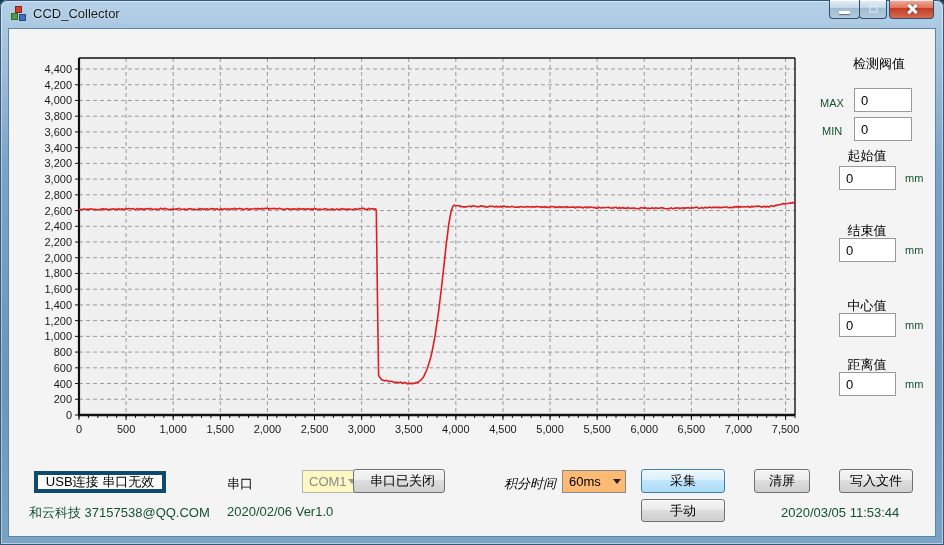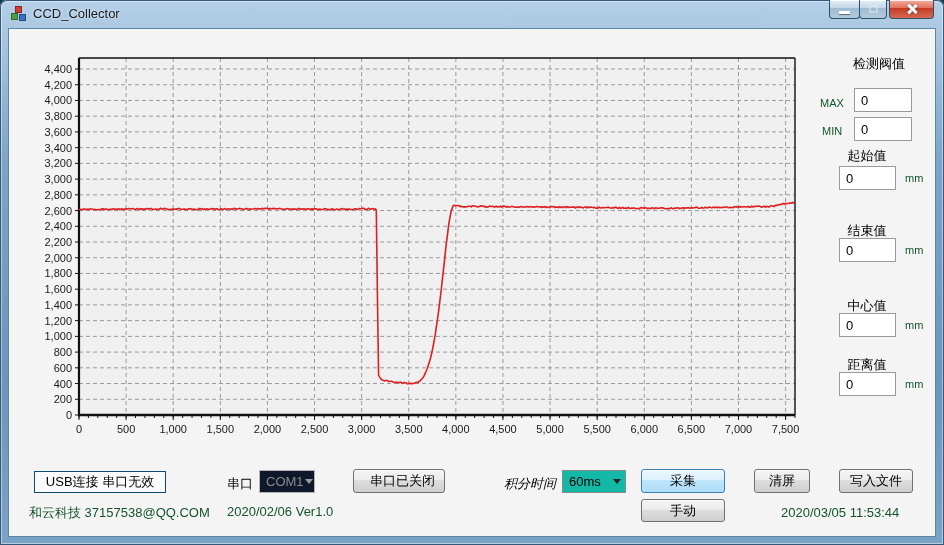--- a/index.html
+++ b/index.html
@@ -35,31 +35,31 @@
   .client{position:absolute;left:8px;top:28px;width:928px;height:509px;background:#f4f4f4;
     border:1px solid #5d85a8;}
   
   .chart-wrap{position:absolute;left:0;top:0;width:812px;height:440px;}
   
   .rp-label{position:absolute;font-size:11px;color:#14532d;}
   .rp-title{position:absolute;font-size:13px;color:#000;text-align:center;}
   .rp-input{position:absolute;width:58px;height:24px;border:1px solid #9a9a9a;background:#fff;
     font-family:"Liberation Sans",sans-serif;font-size:13px;color:#000;padding:0 0 0 6px;}
   
-  .usb-box{position:absolute;left:25px;top:442px;width:132px;height:22px;border:1px solid #0c4a6e;
+  .usb-box{position:absolute;left:25px;top:442px;width:132px;height:22px;border:4px solid #0c4a6e;
     background:#fafafa;display:flex;align-items:center;justify-content:center;font-size:13px;
     box-shadow:inset 1px 1px 0 #fff;}
   .lbl{position:absolute;font-size:13px;color:#000;}
-  .combo{position:absolute;height:23px;border:1px solid #8a8a8a;background:#14b8a6;display:flex;
+  .combo{position:absolute;height:23px;border:1px solid #8a8a8a;background:#fdba74;display:flex;
     align-items:center;font-size:13px;color:#000;}
   .combo .txt{flex:1;padding-left:6px;}
   .combo .arrow{width:16px;display:flex;align-items:center;justify-content:center;height:100%;}
   .combo .arrow::after{content:"";border-left:4px solid transparent;border-right:4px solid transparent;
     border-top:5px solid #222;}
-  .combo.disabled{background:#0f172a;border-color:#b4b4b4;color:#8b8b8b;}
+  .combo.disabled{background:#fef9c3;border-color:#b4b4b4;color:#8b8b8b;margin-left:43px;}
   .combo.disabled .arrow::after{border-top-color:#9a9a9a;}
   .btn{position:absolute;height:24px;border:1px solid #707070;border-radius:3px;font-size:13px;color:#000;
     background:linear-gradient(#f4f4f4,#ececec 45%,#dedede 46%,#cfcfcf);
     display:flex;align-items:center;justify-content:center;cursor:default;
     box-shadow:inset 0 1px 0 rgba(255,255,255,.8);}
   .btn.primary{border-color:#3c7fb1;
     background:linear-gradient(#ecf7fe,#dcf0fc 45%,#c0e6fb 46%,#aedcf7);}
   .info{position:absolute;font-size:13px;color:#14532d;}
 </style>
 </head>

